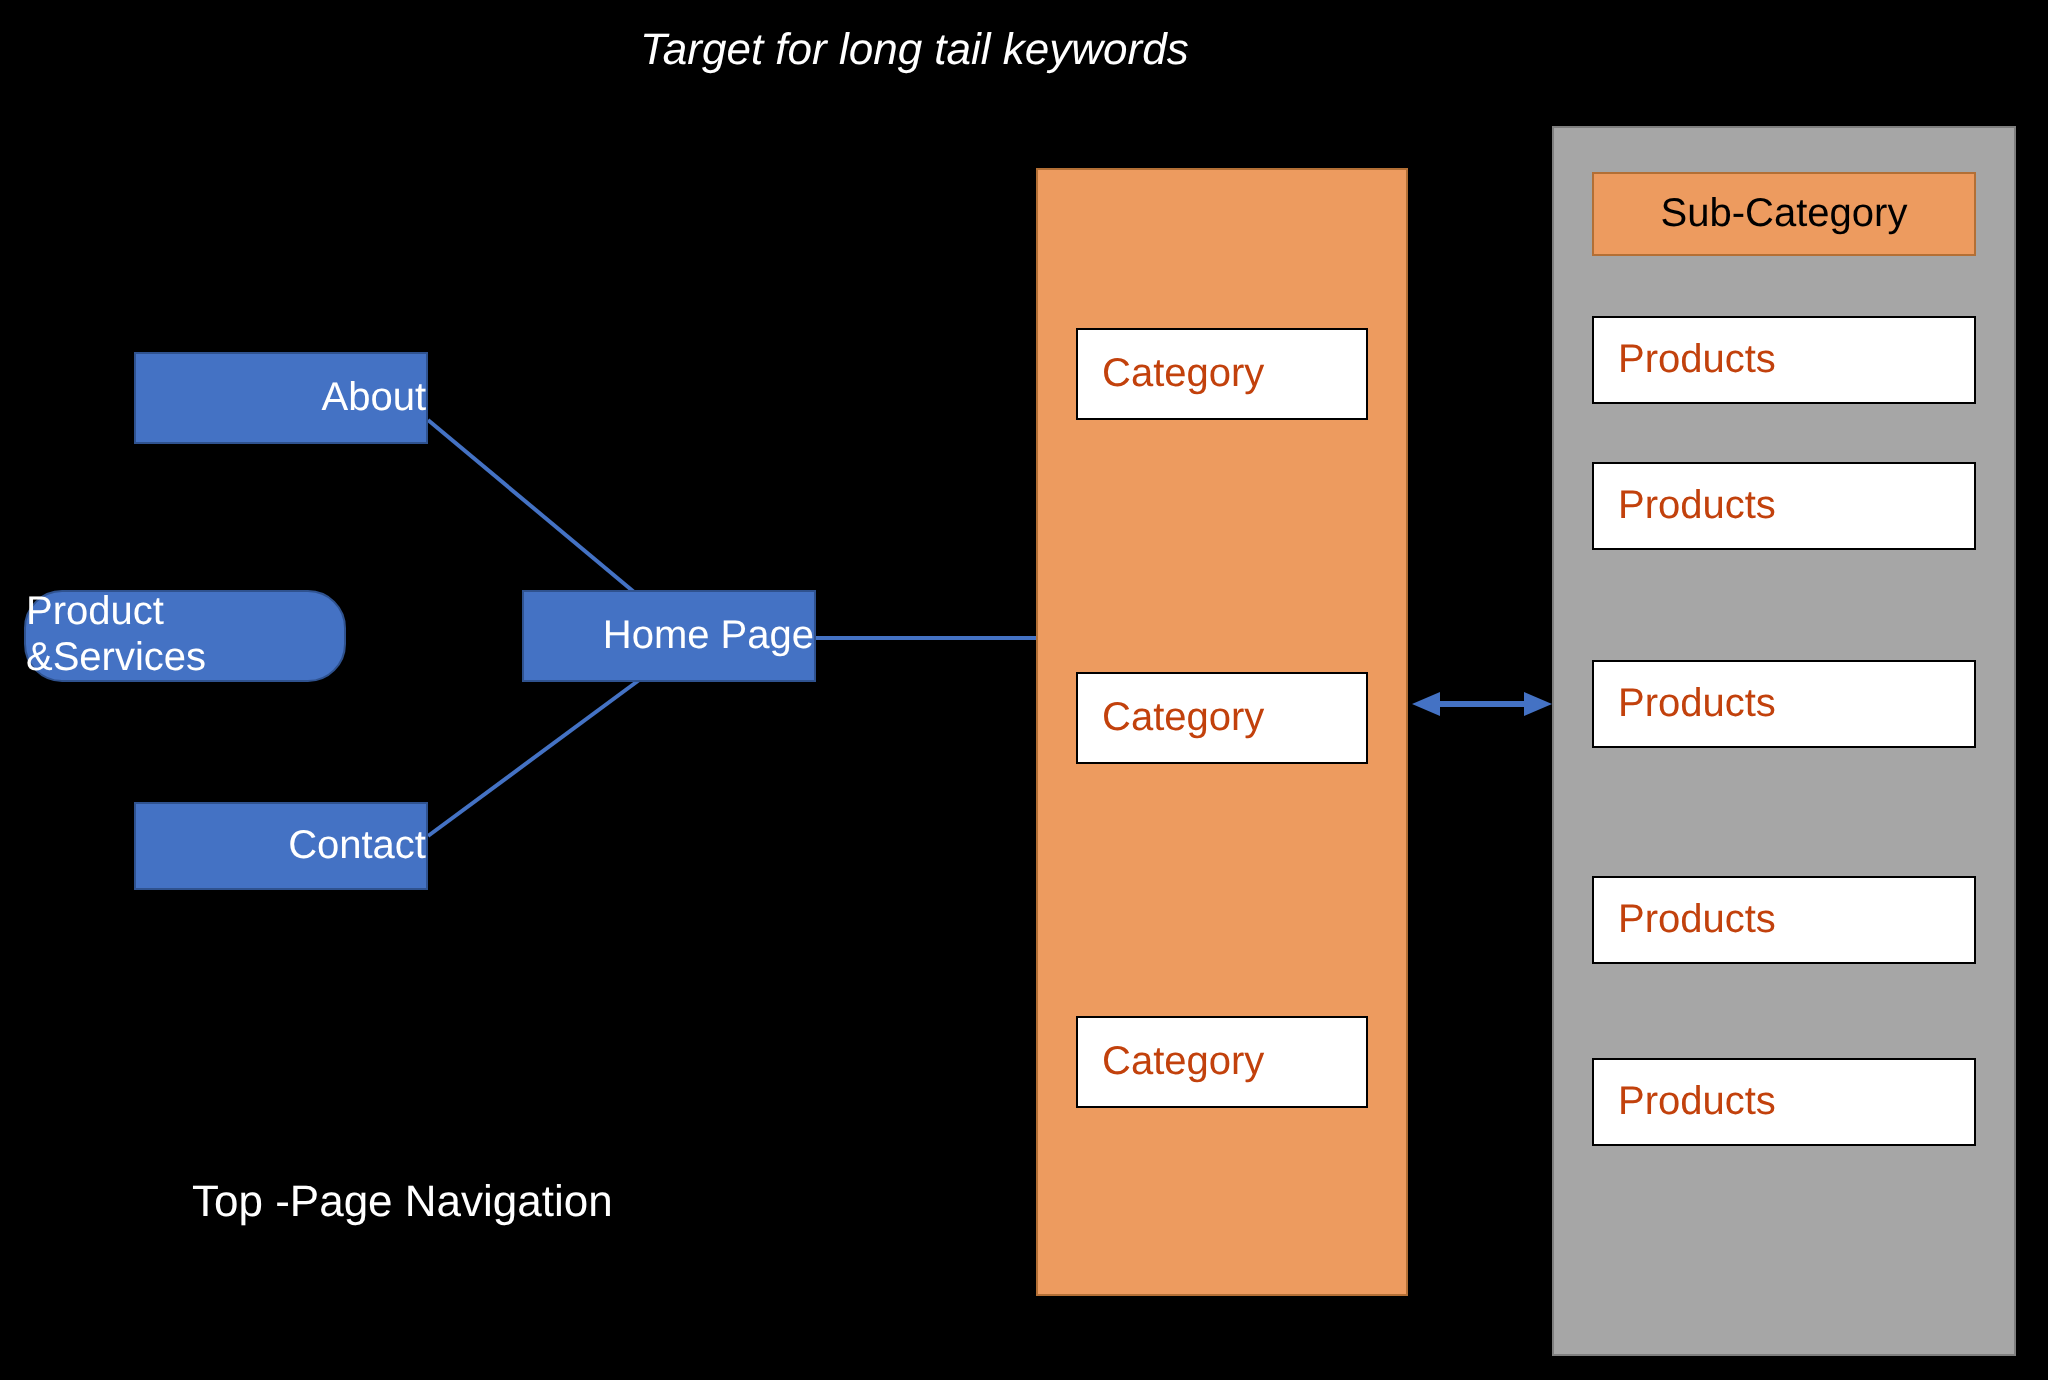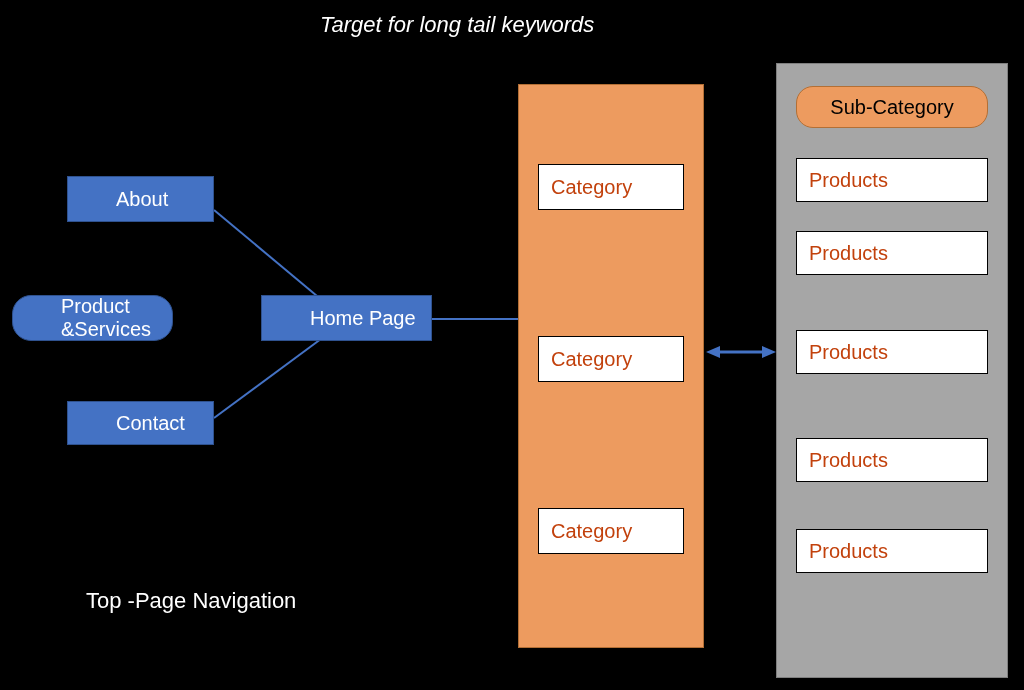--- a/index.html
+++ b/index.html
@@ -22,24 +22,23 @@
     font-size: 22px;
     font-style: italic;
   }
   .blue-box {
     position: absolute;
     background: #4472c4;
     color: #fff;
     border: 1px solid #2f528f;
     display: flex;
     align-items: center;
-    justify-content: flex-start;
+    justify-content: flex-end;
     font-size: 20px;
     box-sizing: border-box;
-    padding-left: 48px;
   }
   .caption {
     position: absolute;
     color: #fff;
     font-size: 22px;
   }
   .orange-panel {
     position: absolute;
     background: #ed9b5f;
     border: 1px solid #b36f35;
@@ -103,45 +102,45 @@
   </svg>
 
   <div class="blue-box" style="left:67px; top:176px; width:147px; height:46px;">
     <span>About</span>
   </div>
 
   <div class="blue-box" style="left:12px; top:295px; width:161px; height:46px;border-radius:19px;">
     <span>Product &amp;Services</span>
   </div>
 
-  <div class="blue-box" style="left:261px; top:295px; width:171px; height:46px;">
+  <div class="blue-box" style="left:261px; top:295px; width:147px; height:46px;">
     <span>Home  Page</span>
   </div>
 
   <div class="blue-box" style="left:67px; top:401px; width:147px; height:44px;">
     <span>Contact</span>
   </div>
 
-  <div class="caption" style="left:86px; top:588px;">Top -Page Navigation</div>
+  <div class="caption" style="left:96px; top:588px;">Top -Page Navigation</div>
 
   <div class="orange-panel" style="left:518px; top:84px; width:186px; height:564px;">
   </div>
   <div class="white-box" style="left:538px; top:164px; width:146px; height:46px;">
     <span>Category</span>
   </div>
   <div class="white-box" style="left:538px; top:336px; width:146px; height:46px;">
     <span>Category</span>
   </div>
   <div class="white-box" style="left:538px; top:508px; width:146px; height:46px;">
     <span>Category</span>
   </div>
 
   <div class="gray-panel" style="left:776px; top:63px; width:232px; height:615px;">
   </div>
-  <div class="subcat-box" style="left:796px; top:86px; width:192px; height:42px;border-radius:17px;">
+  <div class="subcat-box" style="left:796px; top:86px; width:192px; height:42px;">
     <span>Sub-Category</span>
   </div>
   <div class="white-box" style="left:796px; top:158px; width:192px; height:44px;">
     <span>Products</span>
   </div>
   <div class="white-box" style="left:796px; top:231px; width:192px; height:44px;">
     <span>Products</span>
   </div>
   <div class="white-box" style="left:796px; top:330px; width:192px; height:44px;">
     <span>Products</span>

